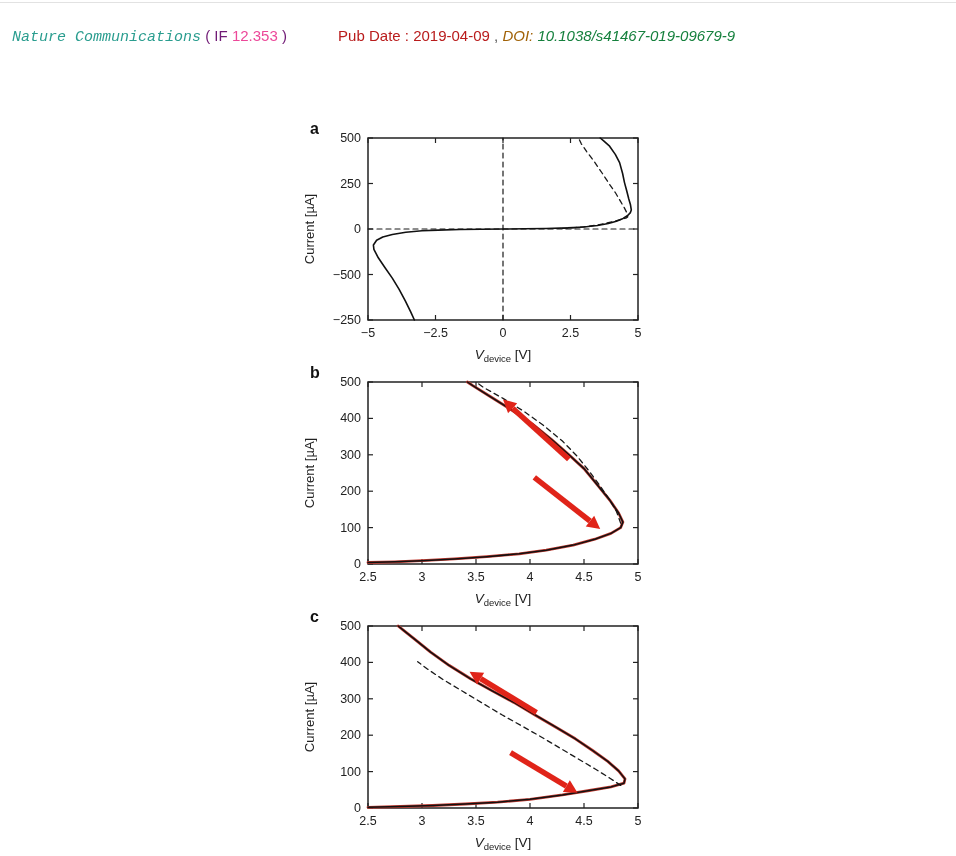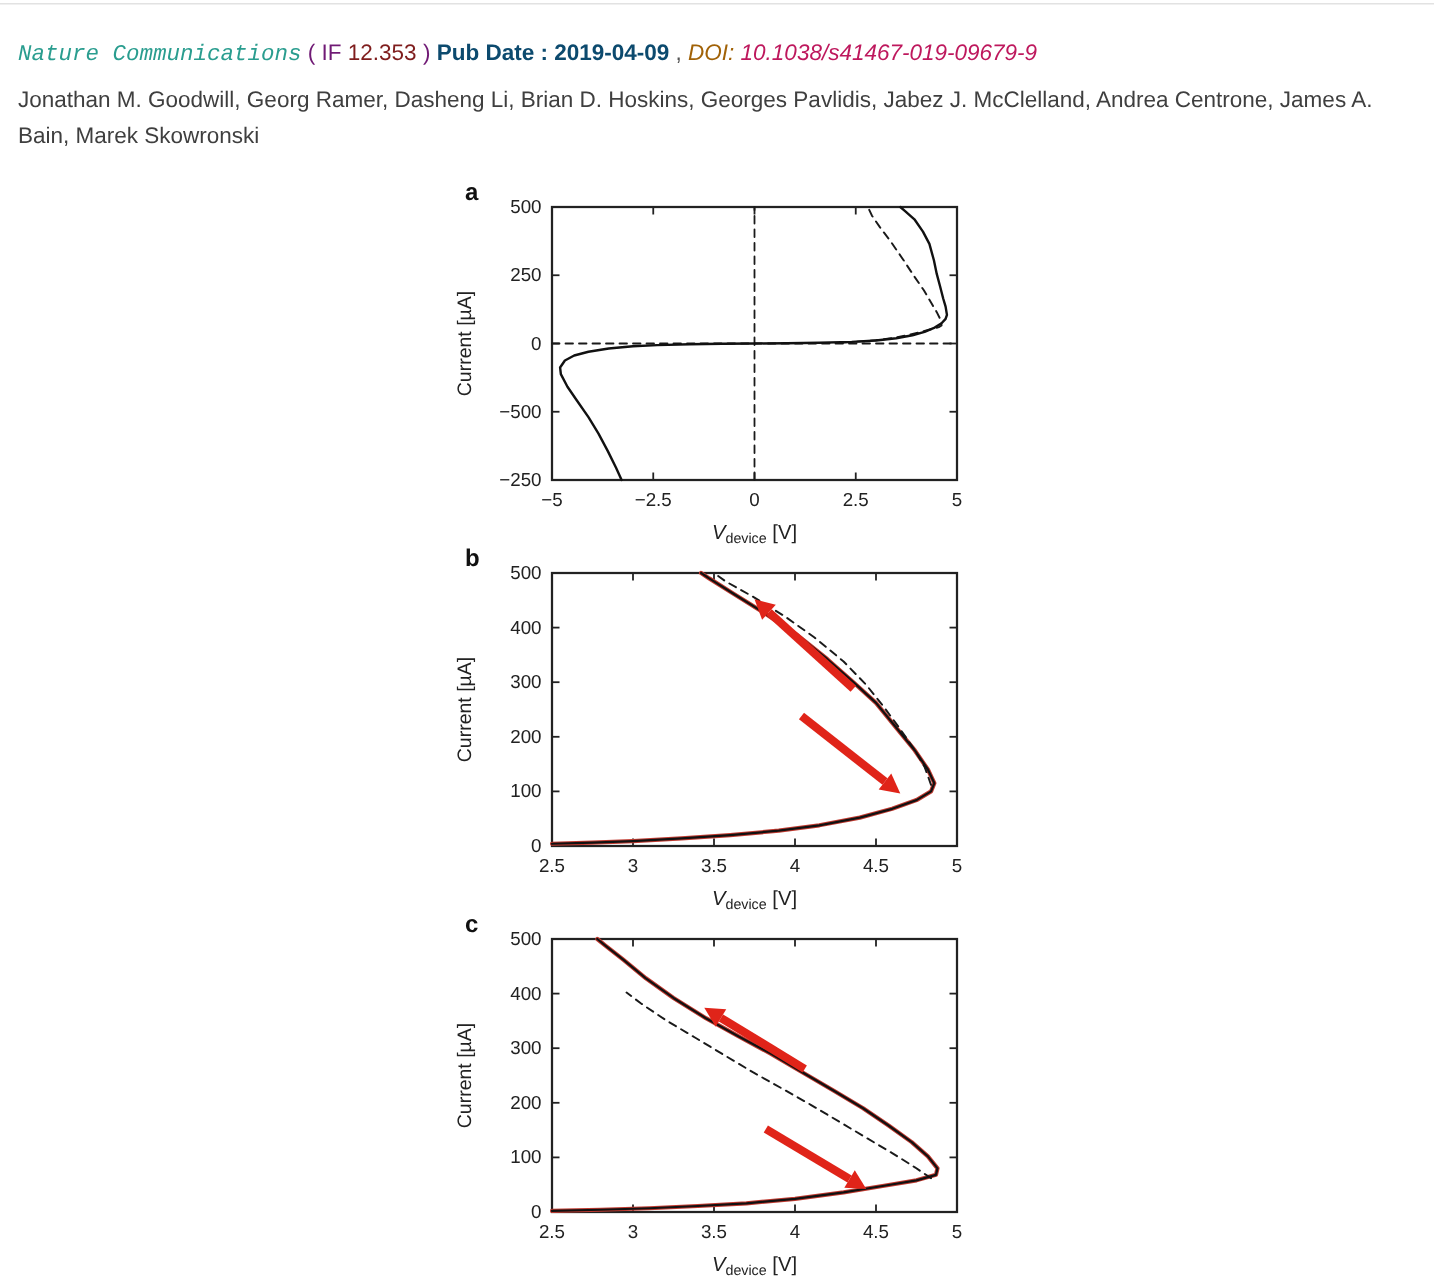--- a/index.html
+++ b/index.html
@@ -5,25 +5,25 @@
   * { box-sizing: border-box; margin: 0; padding: 0; }
   html,body { width: 956px; height: 856px; background: #ffffff; overflow: hidden;
               font-family: "Liberation Sans", sans-serif; }
   .top-rule { position: absolute; top: 2px; left: 0; width: 956px; height: 1px;
               background: #e2e2e2; }
   .header { position: absolute; top: 18px; left: 12px; width: 936px; }
   .title { font-size: 23px; font-weight: bold; color: #333333; letter-spacing: 0.2px; }
   .meta { margin-top: 9px; font-size: 15px; color: #666666; }
   .journal { font-style: italic; color: #2a9d8f; font-family: Liberation Mono, monospace; }
   .if-wrap { color: #701a75; }
-  .if-value { color: #7f1d1d; }
-  .pubdate { font-weight: bold; color: #0c4a6e; }
+  .if-value { color: #ec4899; }
+  .pubdate { font-weight: normal; color: #b91c1c; margin-left: 47px; }
   .sep { color: #555555; }
   .doi-label { font-style: italic; color: #a16207; }
-  .doi-value { font-style: italic; color: #be185d; }
+  .doi-value { font-style: italic; color: #15803d; }
   .authors { margin-top: 10px; font-size: 15px; color: #3f3f3f; line-height: 24px;
              max-width: 936px; }
   .figure-col { position: absolute; left: 300px; top: 0; width: 400px; }
   .chart-block { position: absolute; left: 0; width: 360px; }
   #block-a { top: 122px; }
   #block-b { top: 366px; }
   #block-c { top: 610px; }
   .fig-letter { position: absolute; left: 10px; top: -2px; font-size: 16px;
                 font-weight: bold; color: #111111; z-index: 2; }
   svg text { font-family: "Liberation Sans", sans-serif; }
@@ -37,21 +37,20 @@
   <div class="meta">
     <span class="journal">Nature Communications</span>
     <span class="if-wrap">( IF</span>
     <span class="if-value">12.353</span>
     <span class="if-wrap">)</span>
     <span class="pubdate">Pub Date : 2019-04-09</span>
     <span class="sep">,</span>
     <span class="doi-label">DOI:</span>
     <span class="doi-value">10.1038/s41467-019-09679-9</span>
   </div>
-  <div class="authors">Jonathan M. Goodwill, Georg Ramer, Dasheng Li, Brian D. Hoskins, Georges Pavlidis, Jabez J. McClelland, Andrea Centrone, James A. Bain, Marek Skowronski</div>
 </div>
 
 <div class="figure-col">
   <div class="chart-block" id="block-a">
     <span class="fig-letter">a</span>
   <svg width="352" height="246">
         <rect x="68" y="16" width="270" height="182" fill="none" stroke="#222222" stroke-width="1.5"></rect>
         <line x1="68" y1="198" x2="68" y2="193" stroke="#222222" stroke-width="1.2"></line>
         <line x1="68" y1="16" x2="68" y2="21" stroke="#222222" stroke-width="1.2"></line>
         <text x="68" y="215" text-anchor="middle" font-size="12.5" fill="#222222">−5</text>

